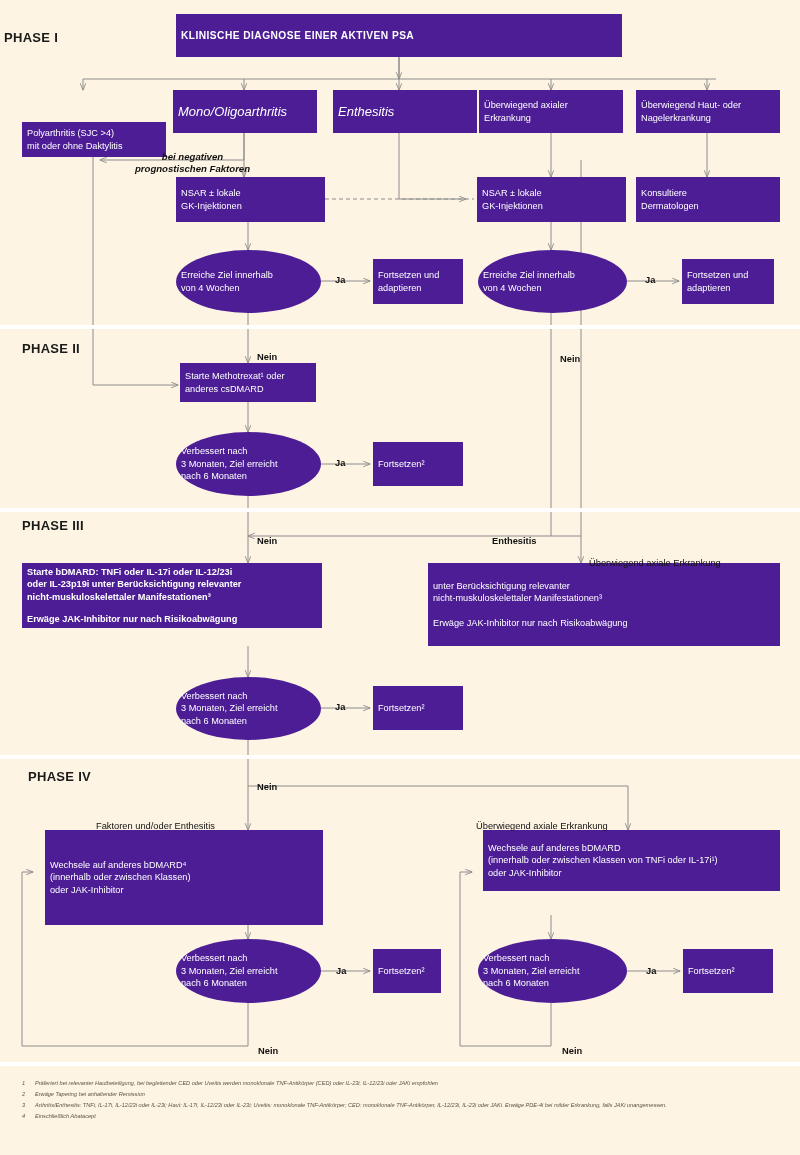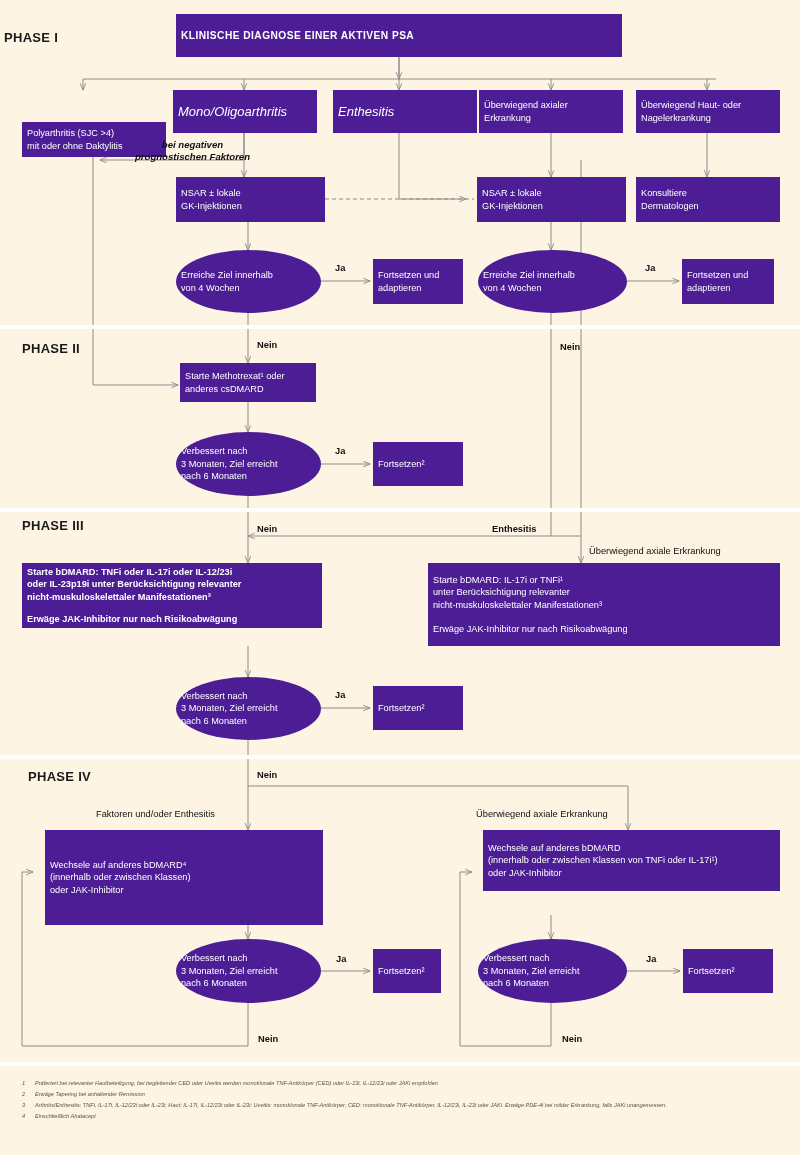--- a/index.html
+++ b/index.html
@@ -29,20 +29,21 @@
   .node .txt{width:100%;white-space:pre-line;}
 
   .f11{font-size:9.2px;}
   .f12{font-size:13px;font-style:italic;}
   .title-node{font-size:10.2px;font-weight:bold;letter-spacing:.45px;}
 
   
   .elabel{
     position:absolute;font-size:9.3px;font-weight:bold;color:#111;
     white-space:nowrap;
+    margin-top:12px;
   }
   .elabel.plain{font-weight:normal;font-size:9.3px;color:#111;}
   .elabel.ital{font-style:italic;font-weight:bold;font-size:9.6px;text-align:center;line-height:1.3;}
 
   
   .footnotes{
     position:absolute;left:22px;top:1078px;width:760px;
     font-size:5.6px;font-style:italic;color:#5d5348;line-height:1.95;
   }
   .fn{display:flex;gap:6px;}
@@ -212,21 +213,20 @@
 </div>
 
 <div class="node rect" style="left:22px;top:563px;width:300px;height:65px;flex-direction:column;font-weight:bold;">
   <span class="txt f11">Starte bDMARD: TNFi oder IL-17i oder IL-12/23i</span>
   <span class="txt f11">oder IL-23p19i unter Berücksichtigung relevanter</span>
   <span class="txt f11">nicht-muskuloskelettaler Manifestationen³</span>
   <span class="txt f11" style="height:12px;"></span>
   <span class="txt f11">Erwäge JAK-Inhibitor nur nach Risikoabwägung</span>
 </div>
 <div class="node rect" style="left:428px;top:563px;width:352px;height:83px;flex-direction:column;">
-  <span class="txt f11">Starte bDMARD: IL-17i or TNFi¹</span>
   <span class="txt f11">unter Berücksichtigung relevanter</span>
   <span class="txt f11">nicht-muskuloskelettaler Manifestationen³</span>
   <span class="txt f11" style="height:12px;"></span>
   <span class="txt f11">Erwäge JAK-Inhibitor nur nach Risikoabwägung</span>
 </div>
 
 <div class="node ellipse" style="left:176px;top:677px;width:145px;height:63px;">
   <span class="txt f11">Verbessert nach
 3 Monaten, Ziel erreicht
 nach 6 Monaten</span>

